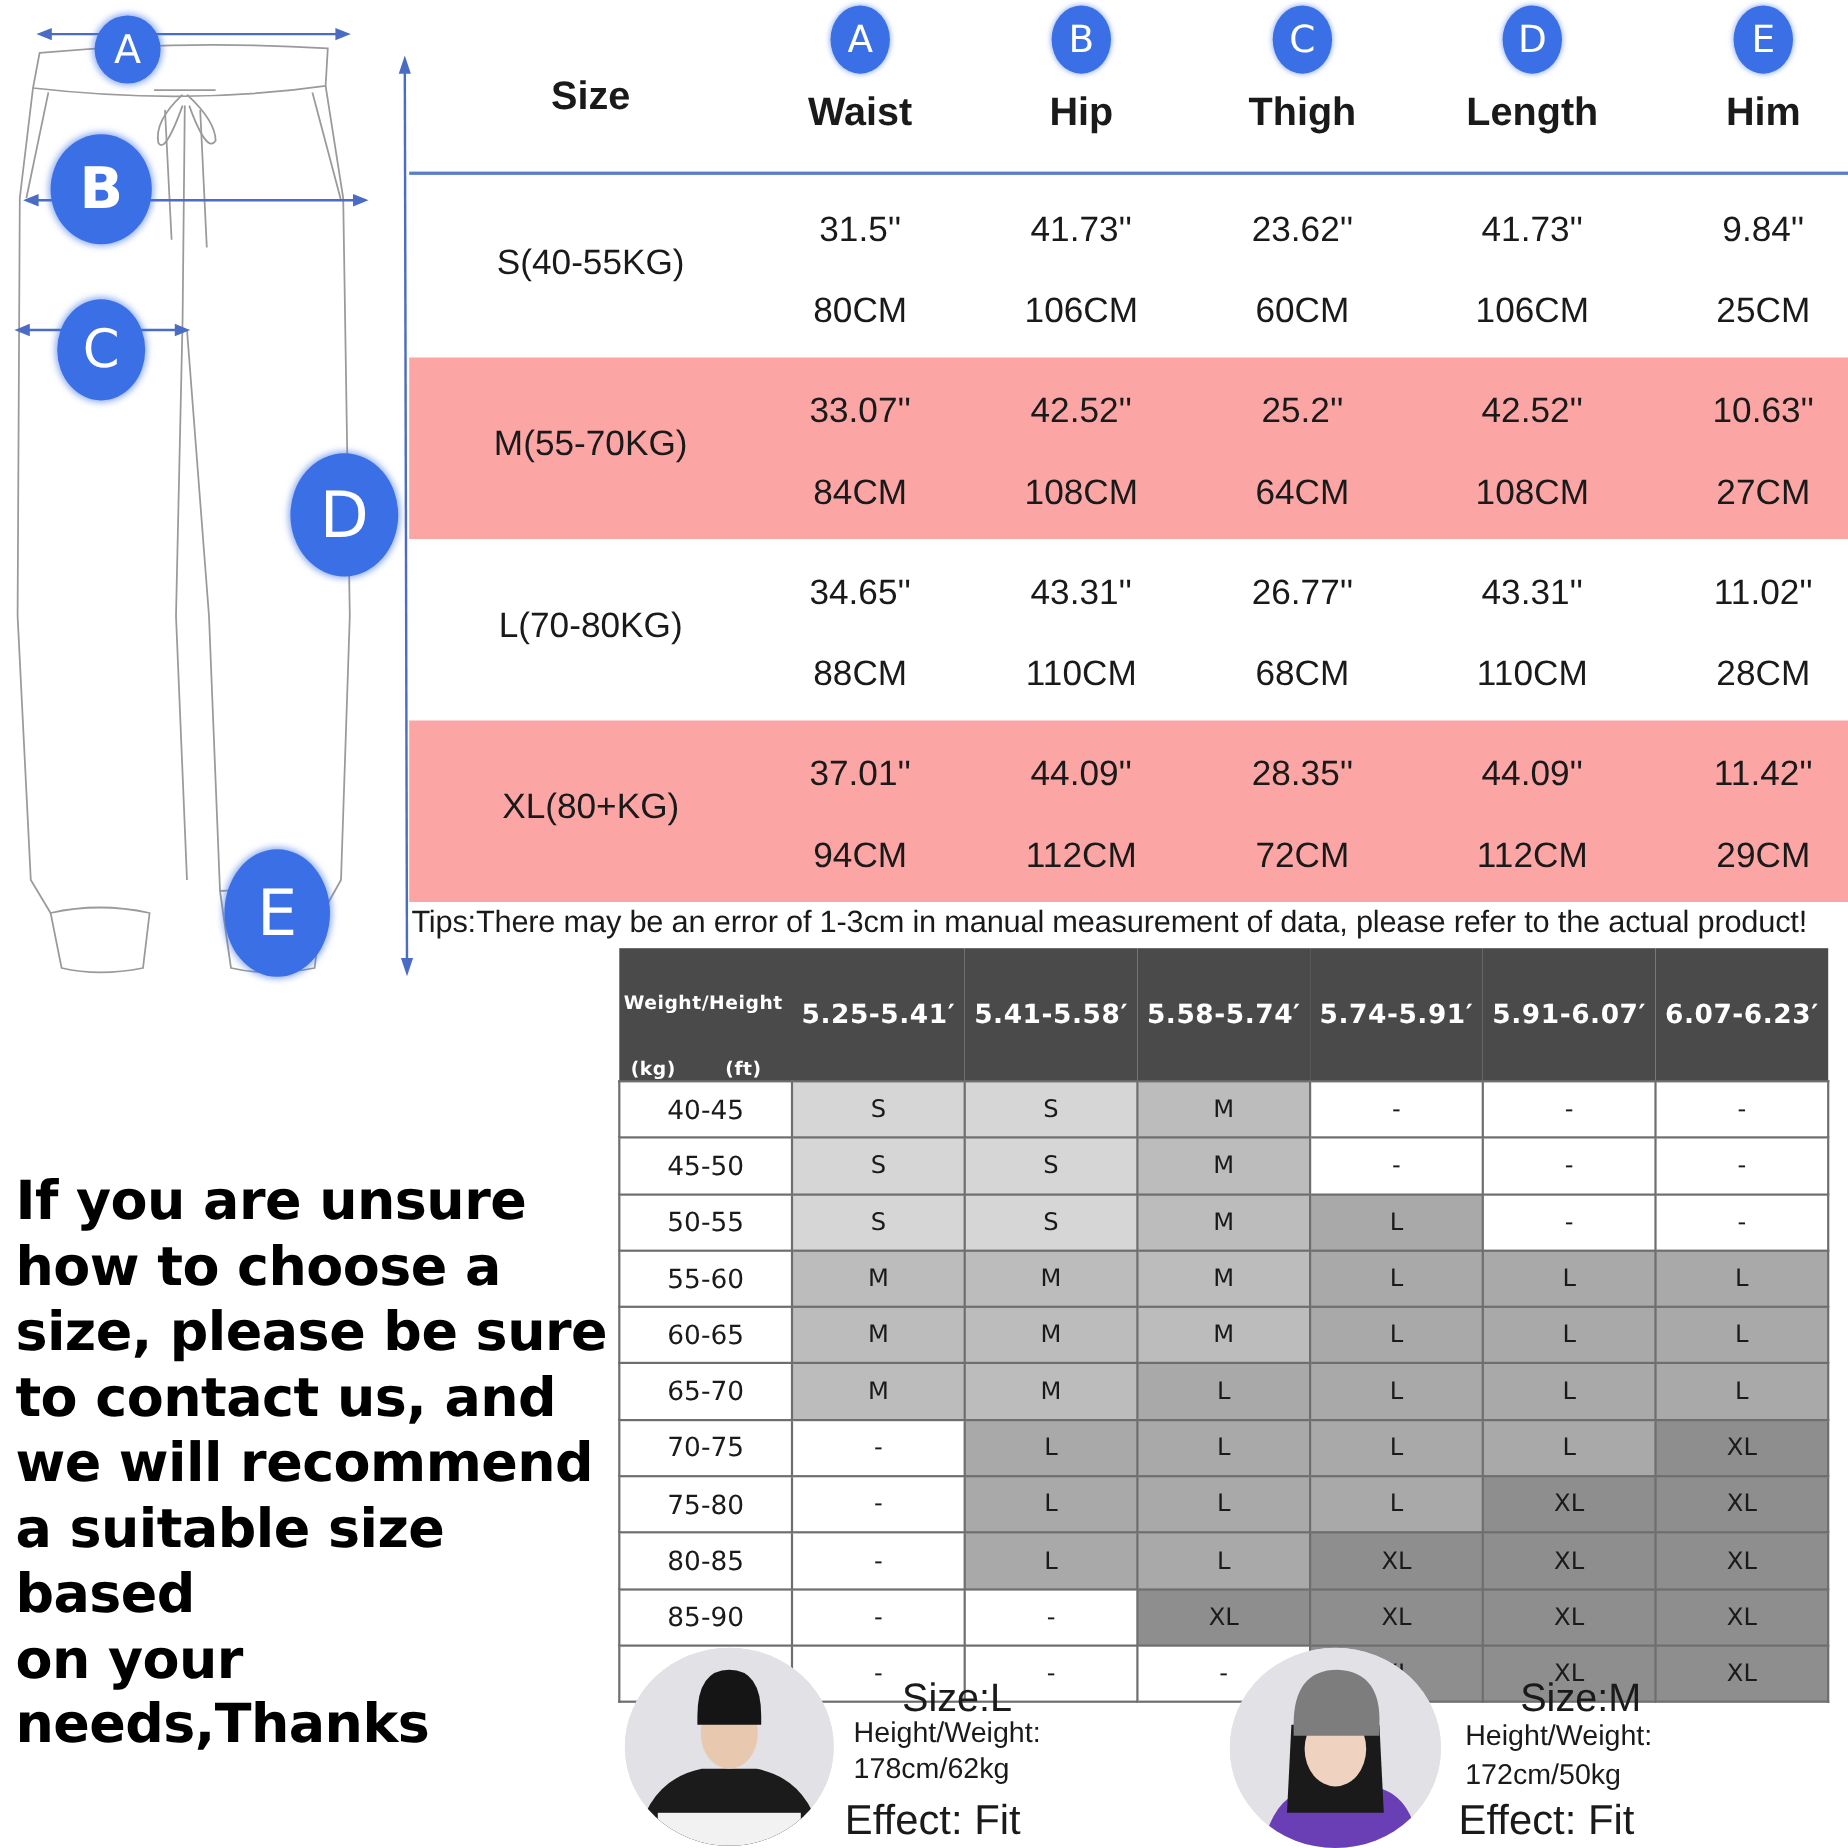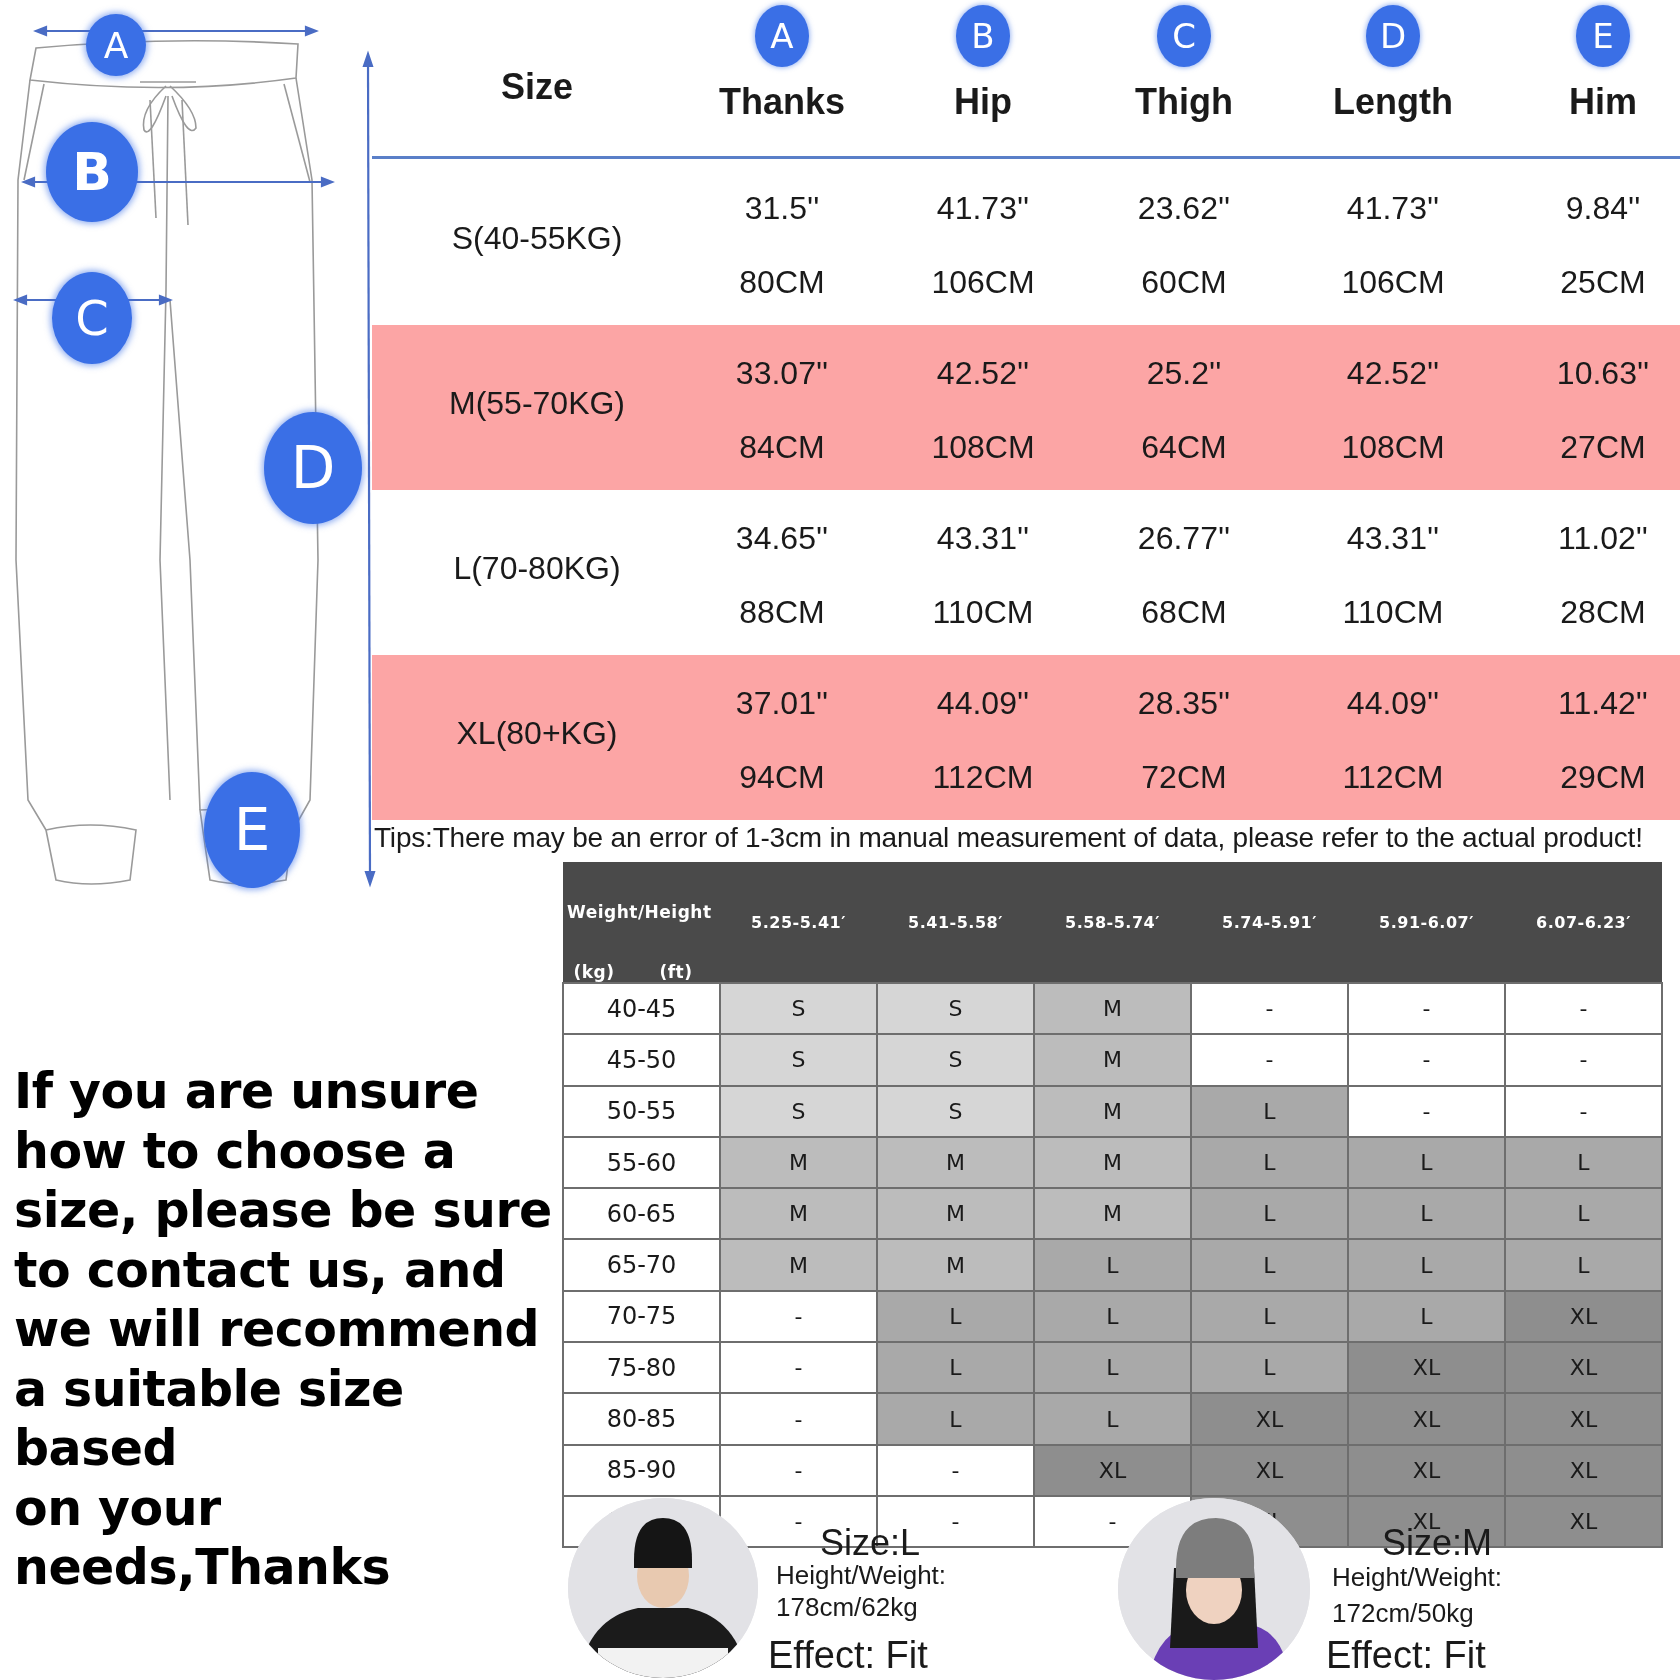--- a/index.html
+++ b/index.html
@@ -36,21 +36,21 @@
   .meas-row .rlabel { position: absolute; left: 60px; top: 60px; width: 210px; text-align: center; font-size: 32px; }
   .meas-cell { position: absolute; width: 200px; text-align: center; font-size: 32px; }
   .meas-cell .in { position: absolute; top: 30px; width: 100%; text-align: center; }
   .meas-cell .cm { position: absolute; top: 104px; width: 100%; }
 
   .tips { position: absolute; left: 374px; top: 822px; font-size: 28px; white-space: nowrap; letter-spacing: -0.2px; }
 
   
   .grid { position: absolute; left: 562px; top: 862px; border-collapse: collapse; }
   .grid th {
-    background: #4a4a4a; color: #fff; height: 58px; font-size: 16px; font-weight: bold;
+    background: #4a4a4a; color: #fff; height: 58px; font-size: 24px; font-weight: bold;
     font-family: "DejaVu Sans", sans-serif; letter-spacing: 0.5px; white-space: nowrap; text-align: center;
   }
   .grid th.corner { font-size: 17px; line-height: 20px; text-align: left; padding-left: 4px; width: 156px; }
   .grid th.corner span { display: block; margin-top: 40px; }
   .grid td {
     border: 2px solid #6e6e6e; height: 51.3px; text-align: center;
     font-family: "DejaVu Sans", sans-serif; font-size: 22px; width: 157px;
   }
   .grid td.wt { background: #fff; font-size: 24px; }
   .c-S  { background: #d6d6d6; }
@@ -124,21 +124,21 @@
   <div class="badge" style="left:52px;top:272px;width:80px;height:92px;font-size:48px;">C</div>
   <div class="badge" style="left:264px;top:412px;width:98px;height:112px;font-size:58px;">D</div>
   <div class="badge" style="left:204px;top:772px;width:96px;height:116px;font-size:58px;">E</div>
 </div>
 
 <div class="meas">
   <div class="meas-head">
     <div class="size-label">Size</div>
     <div class="col-head" style="left:310px;">
       <div class="cbadge">A</div>
-      <div class="cname">Thanks</div>
+      <div class="cname">Waist</div>
     </div>
     <div class="col-head" style="left:511px;">
       <div class="cbadge">B</div>
       <div class="cname">Hip</div>
     </div>
     <div class="col-head" style="left:712px;">
       <div class="cbadge">C</div>
       <div class="cname">Thigh</div>
     </div>
     <div class="col-head" style="left:921px;">

